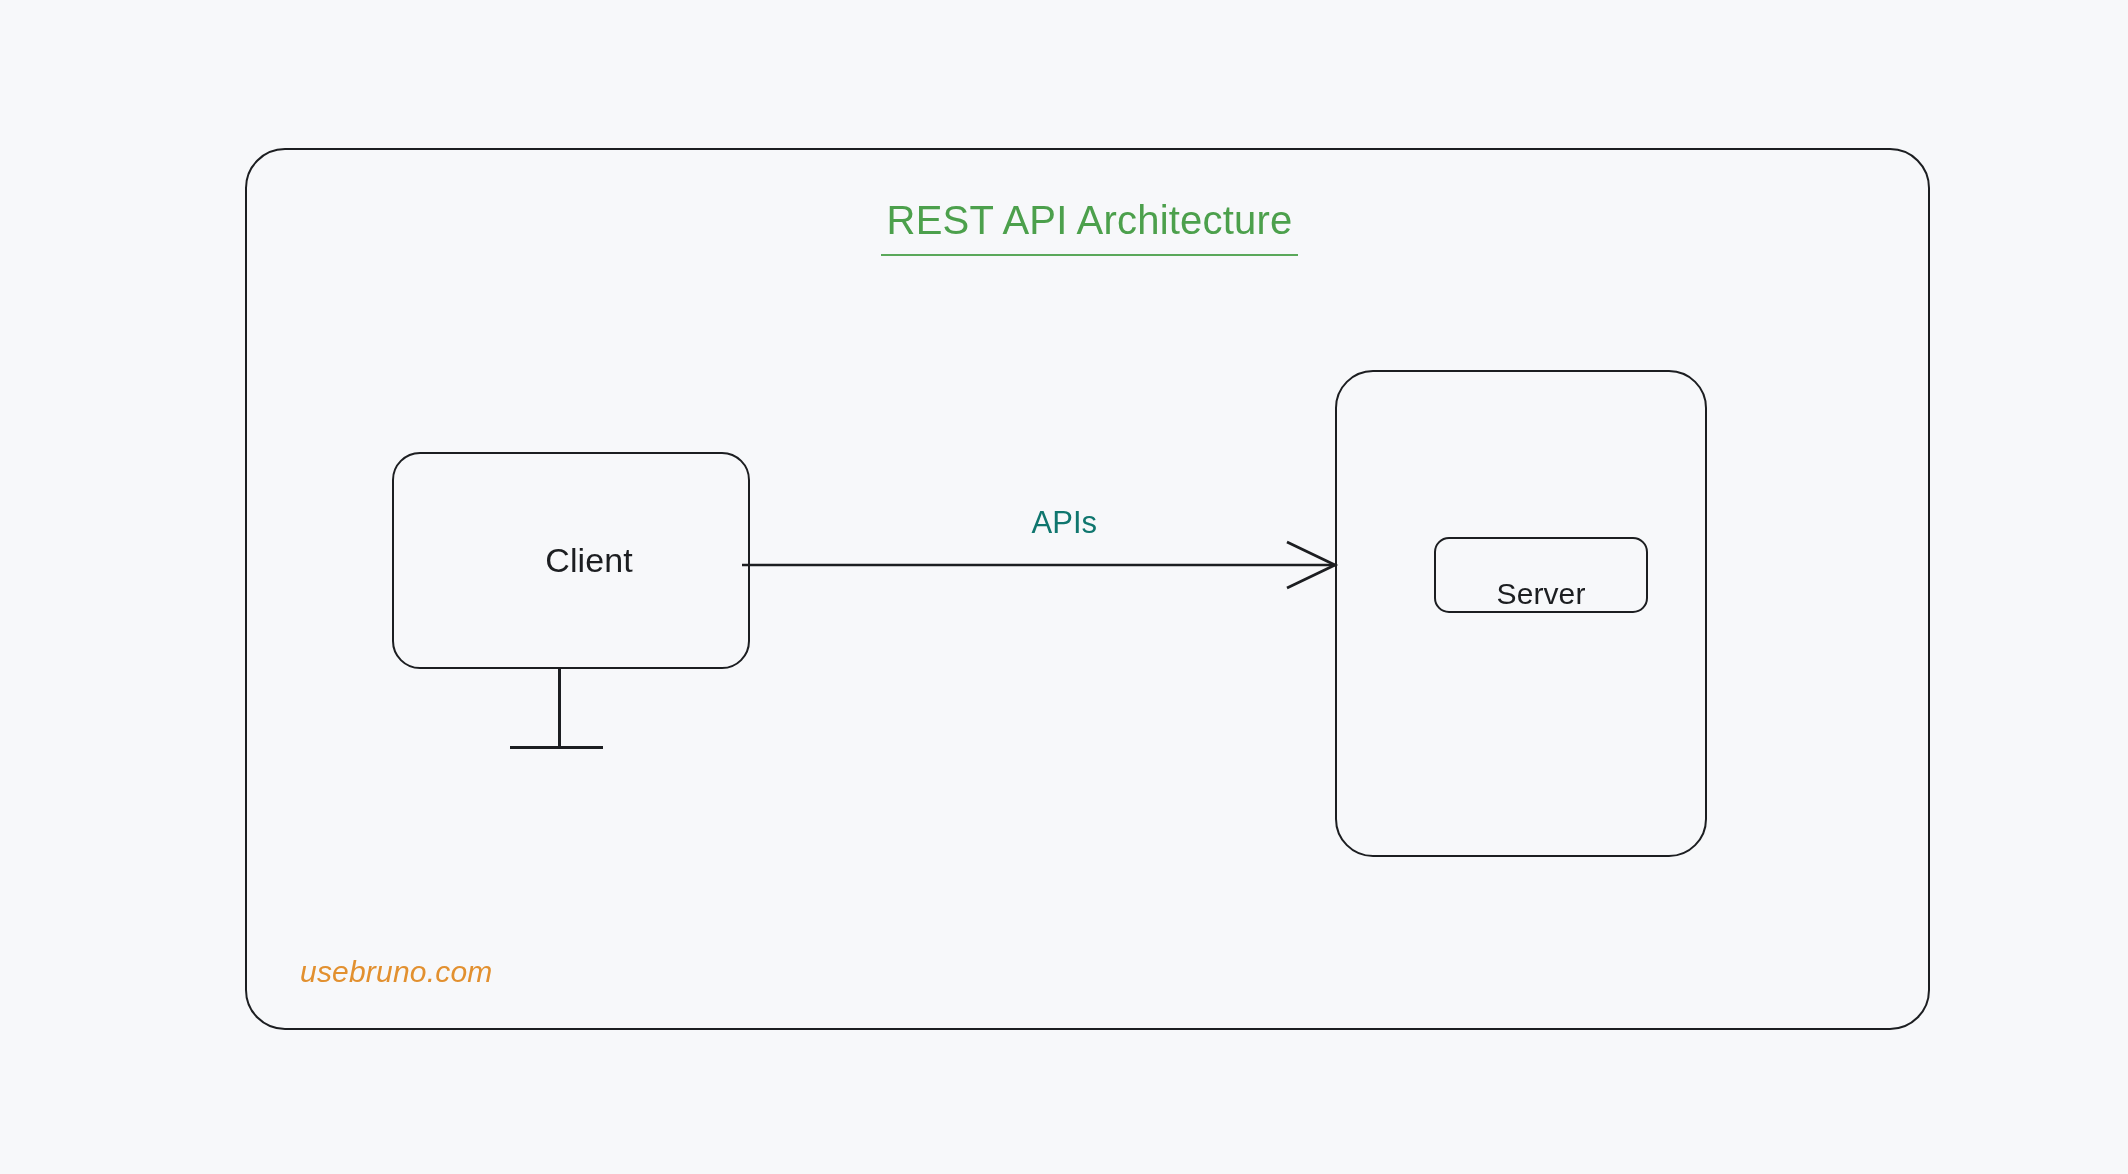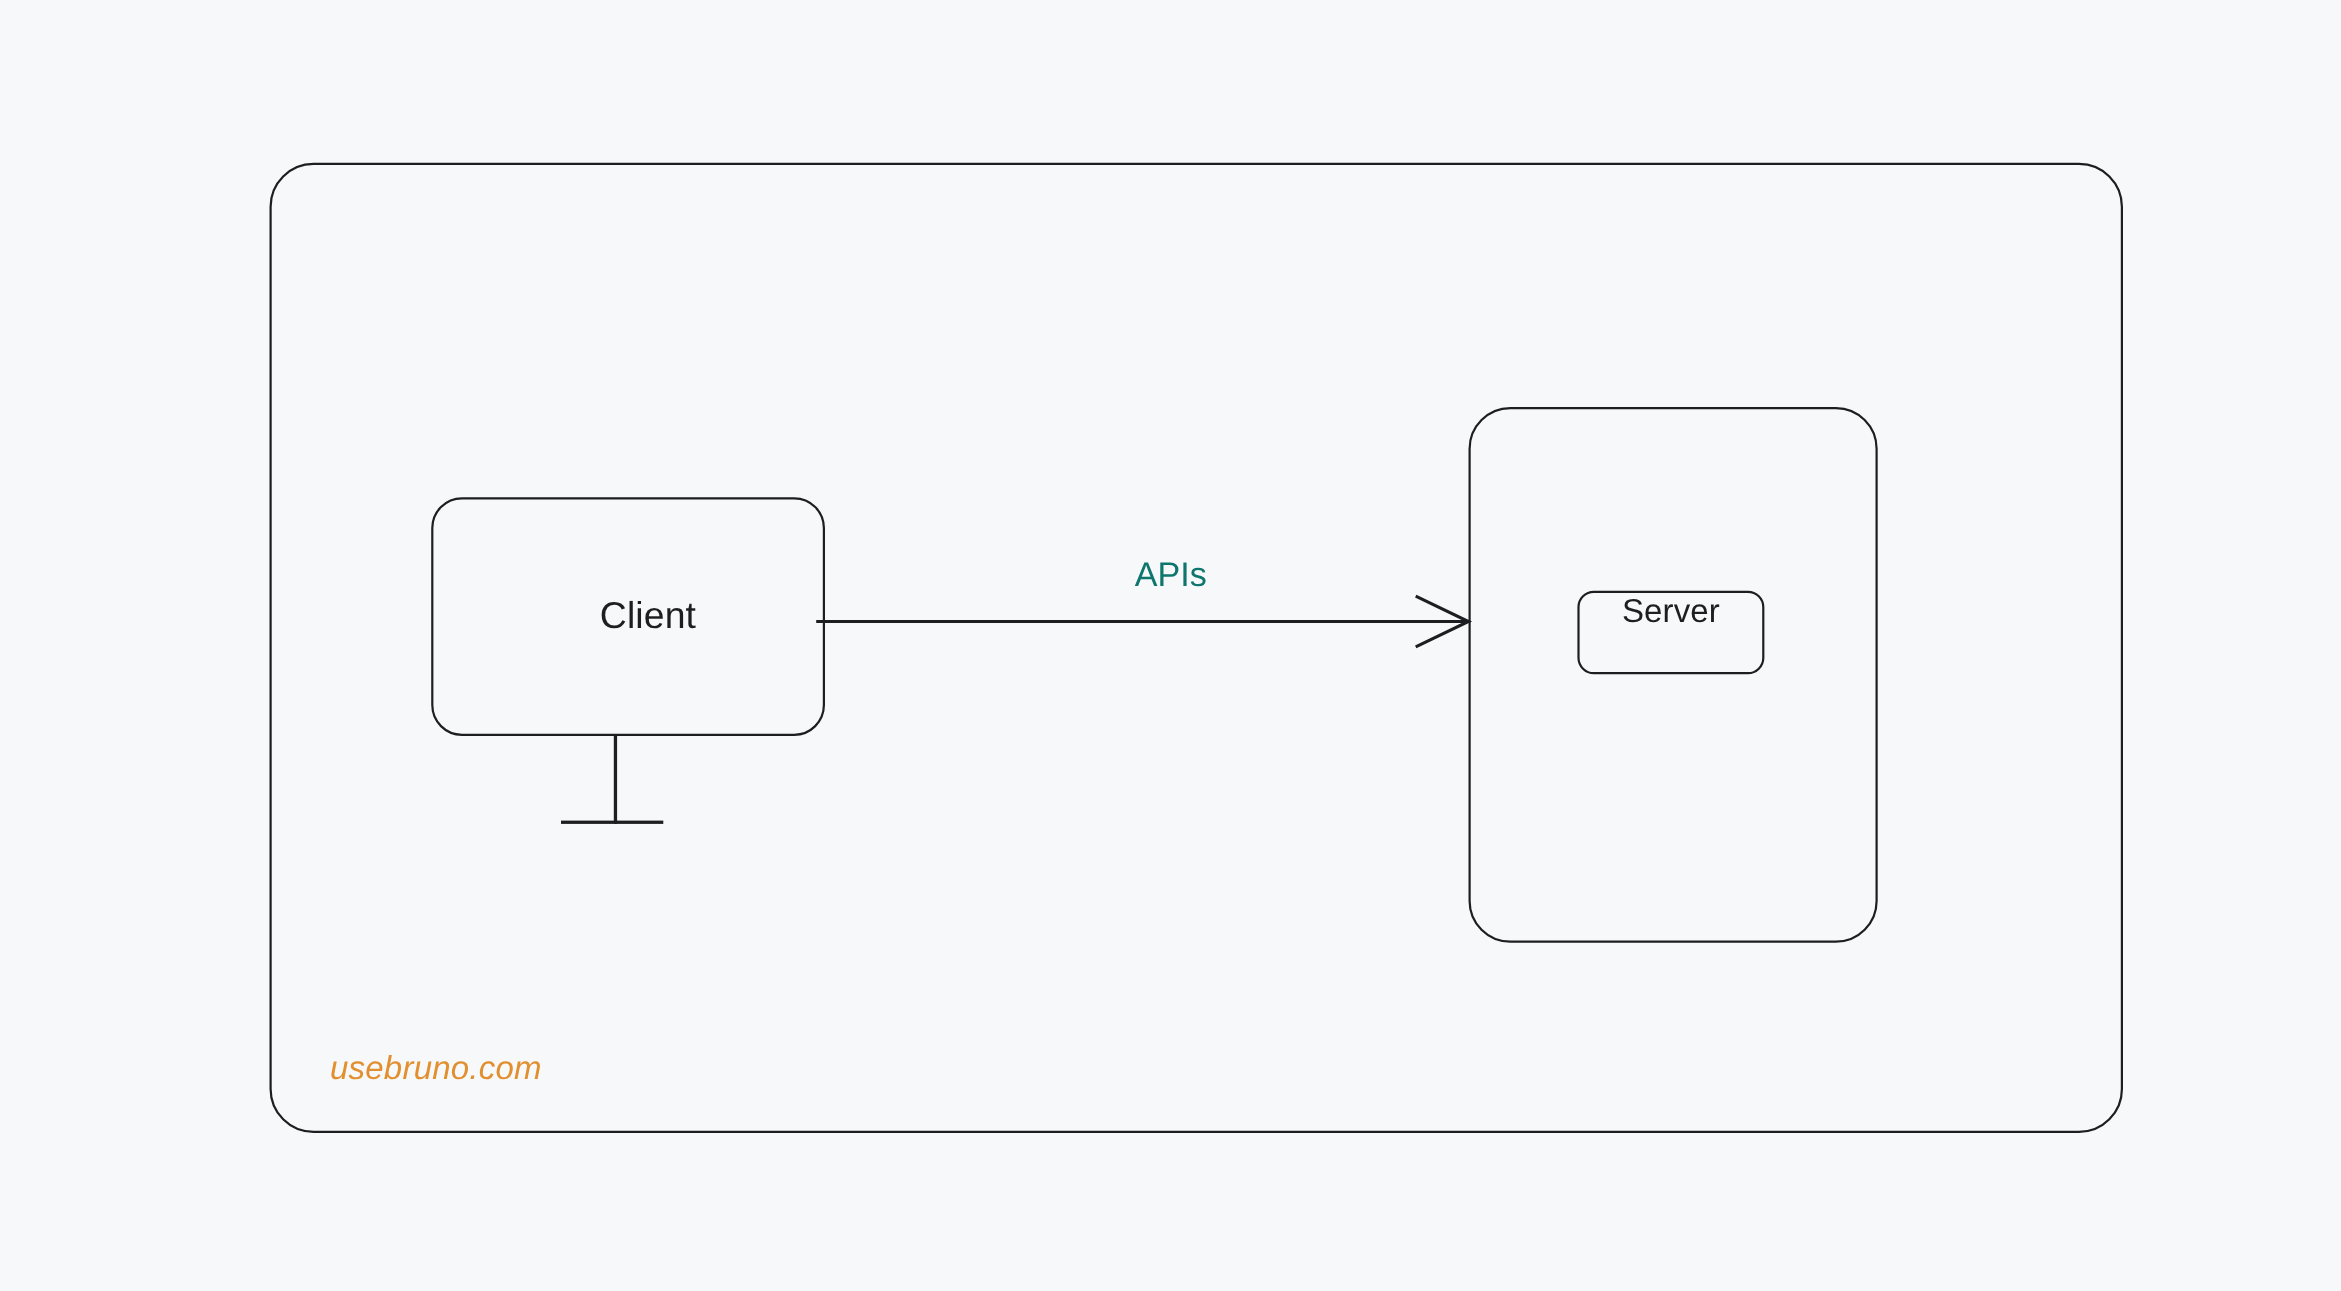--- a/index.html
+++ b/index.html
@@ -115,27 +115,27 @@
     width: 372px;
     height: 487px;
     border: 2.2px solid #1c1e21;
     border-radius: 38px;
     box-sizing: border-box;
   }
   .server-box {
     position: absolute;
     left: 1187px;
     top: 387px;
-    width: 170px;
+    width: 214px;
     height: 76px;
     border: 2.2px solid #1c1e21;
     border-radius: 15px;
     box-sizing: border-box;
     display: flex;
-    align-items: flex-start;
+    align-items: flex-end;
     justify-content: center;
   }
   .server-label {
     font-size: 30px;
     color: #1c1e21;
     letter-spacing: 0.1px;
   }
 
   
   .watermark {
@@ -148,20 +148,23 @@
     font-style: italic;
   }
 </style>
 </head>
 <body>
 
 <div id="canvas">
 
   <div class="diagram-card">
 
+    <div class="title-wrap">
+      <span class="title-text">REST API Architecture</span>
+    </div>
 
     <div class="client-box">
       <span class="client-label">Client</span>
     </div>
     <div class="client-stand-post"></div>
     <div class="client-stand-base"></div>
 
     <svg class="connector-svg" viewBox="0 0 600 90" xmlns="http://www.w3.org/2000/svg">
       <line x1="0" y1="45" x2="593" y2="45" stroke="#1c1e21" stroke-width="2.6"></line>
       <polyline points="545,22 593,45 545,68" fill="none" stroke="#1c1e21" stroke-width="2.8" stroke-linecap="butt" stroke-linejoin="miter"></polyline>

